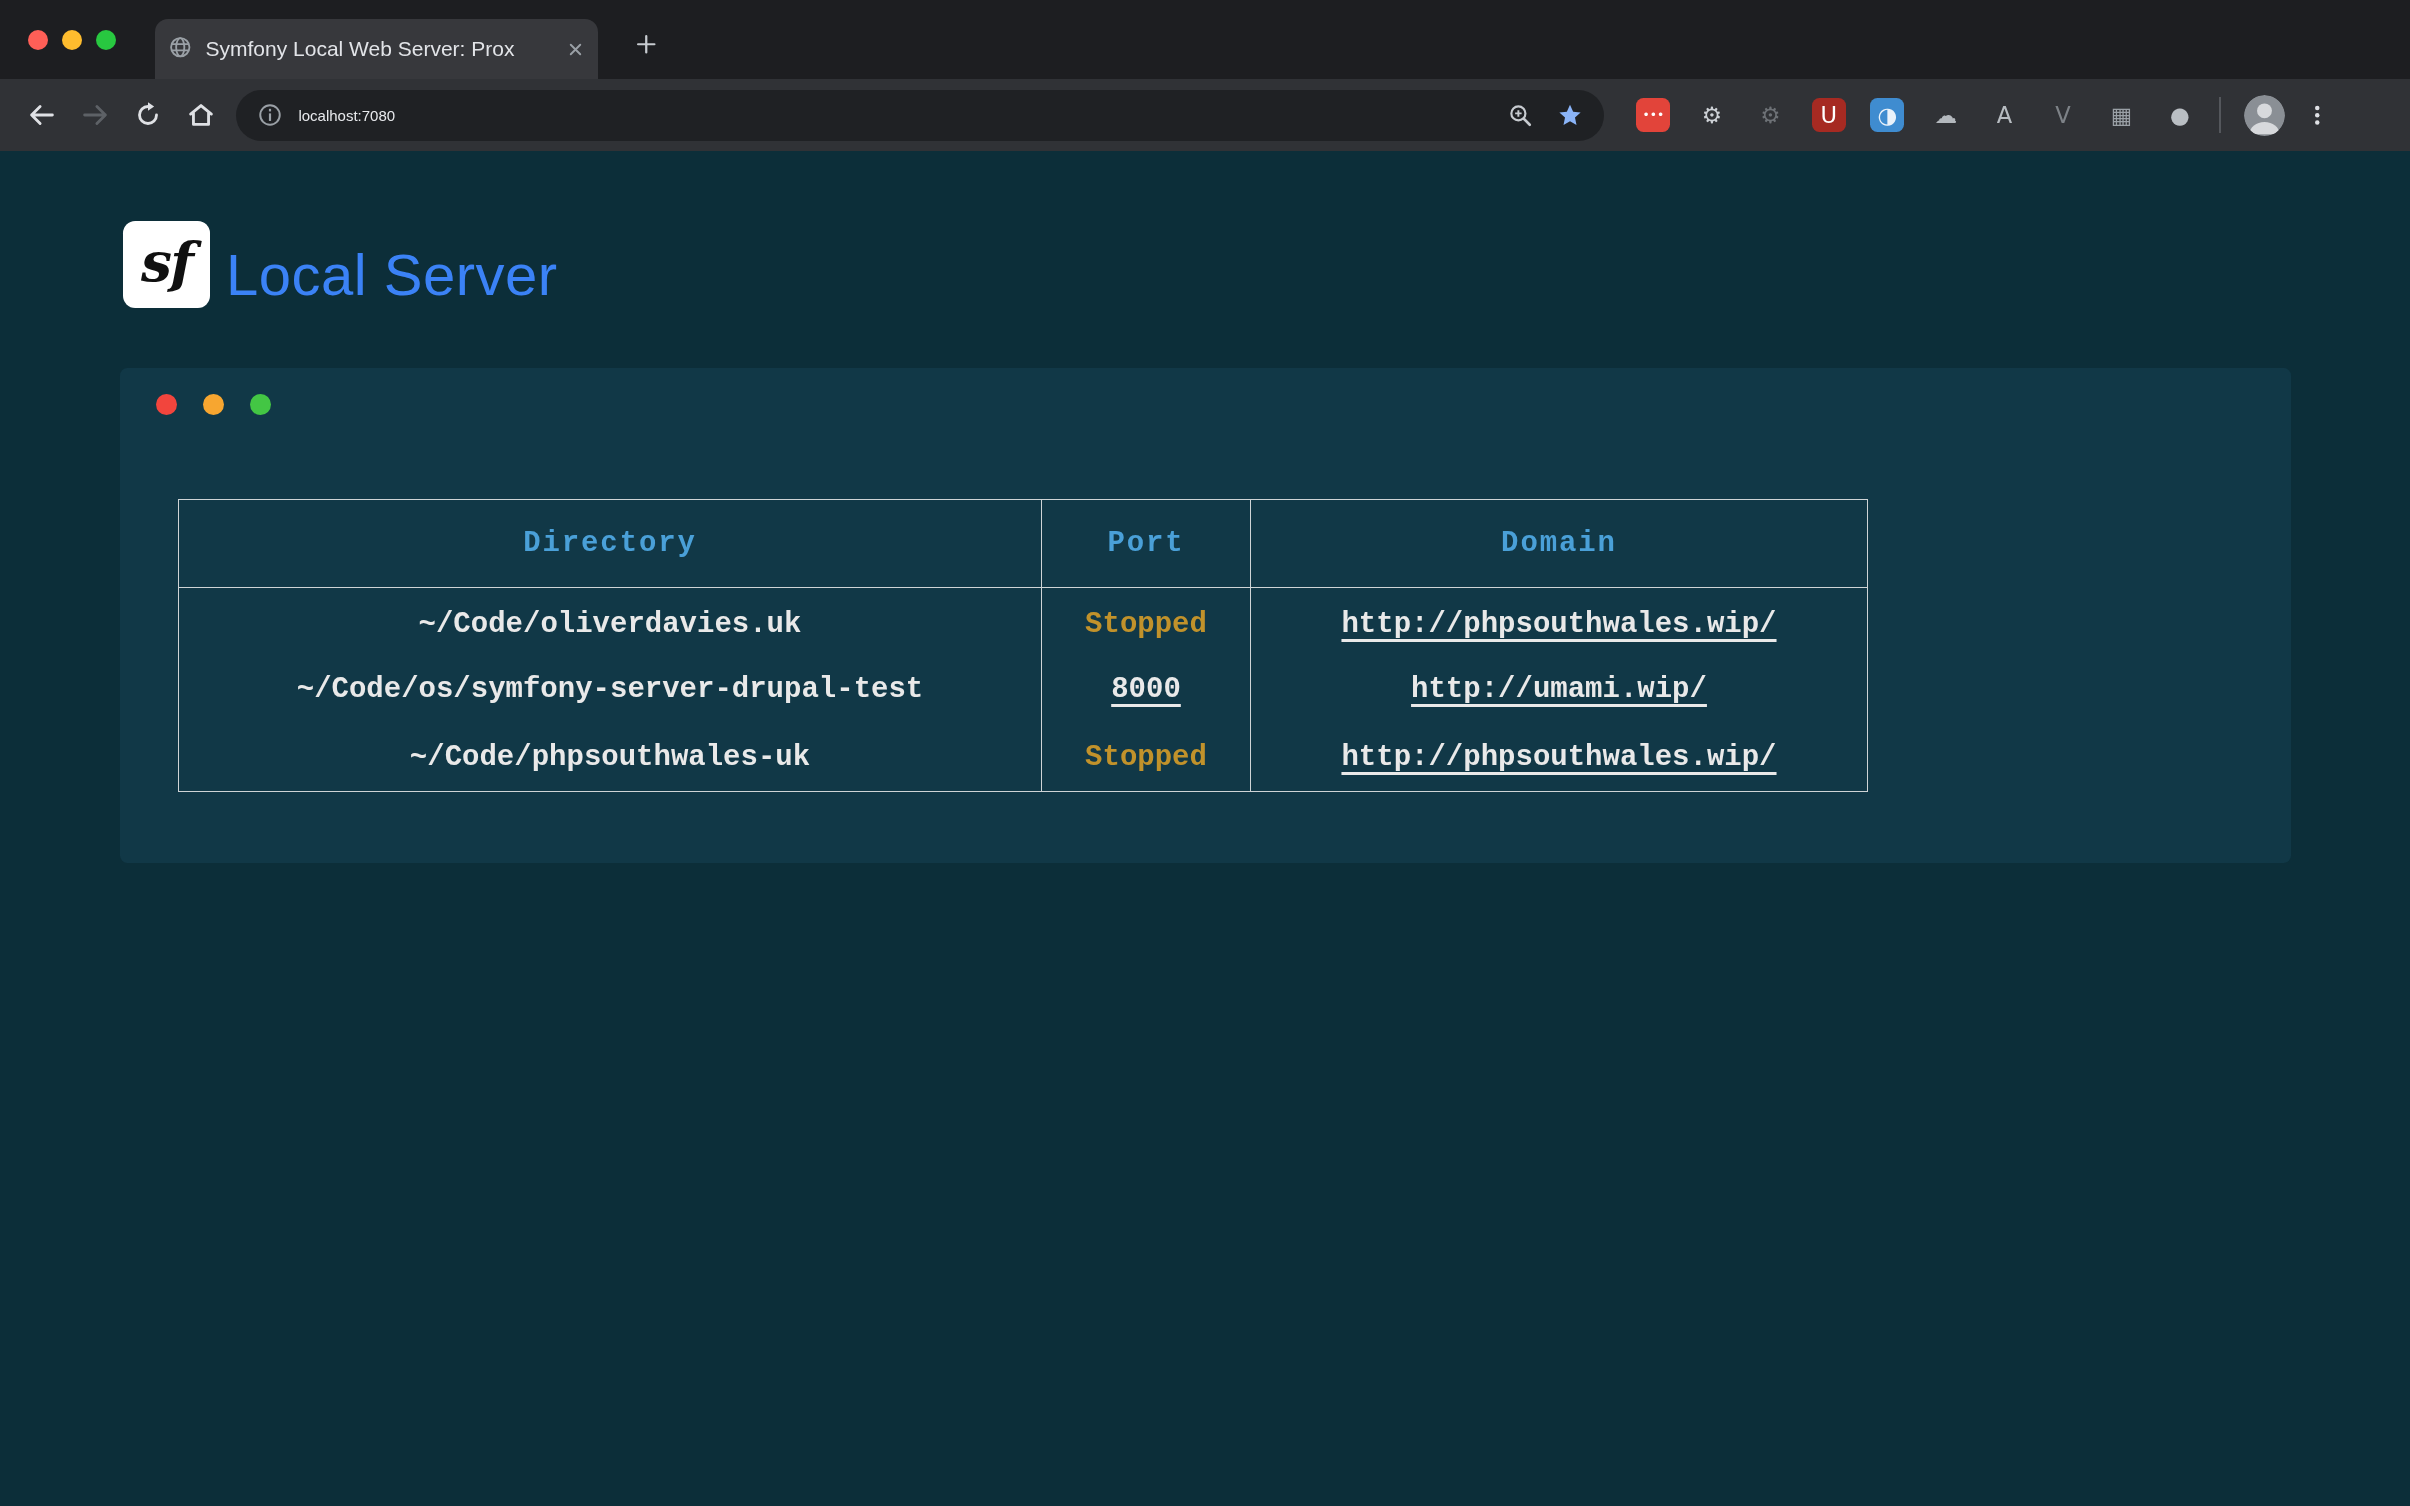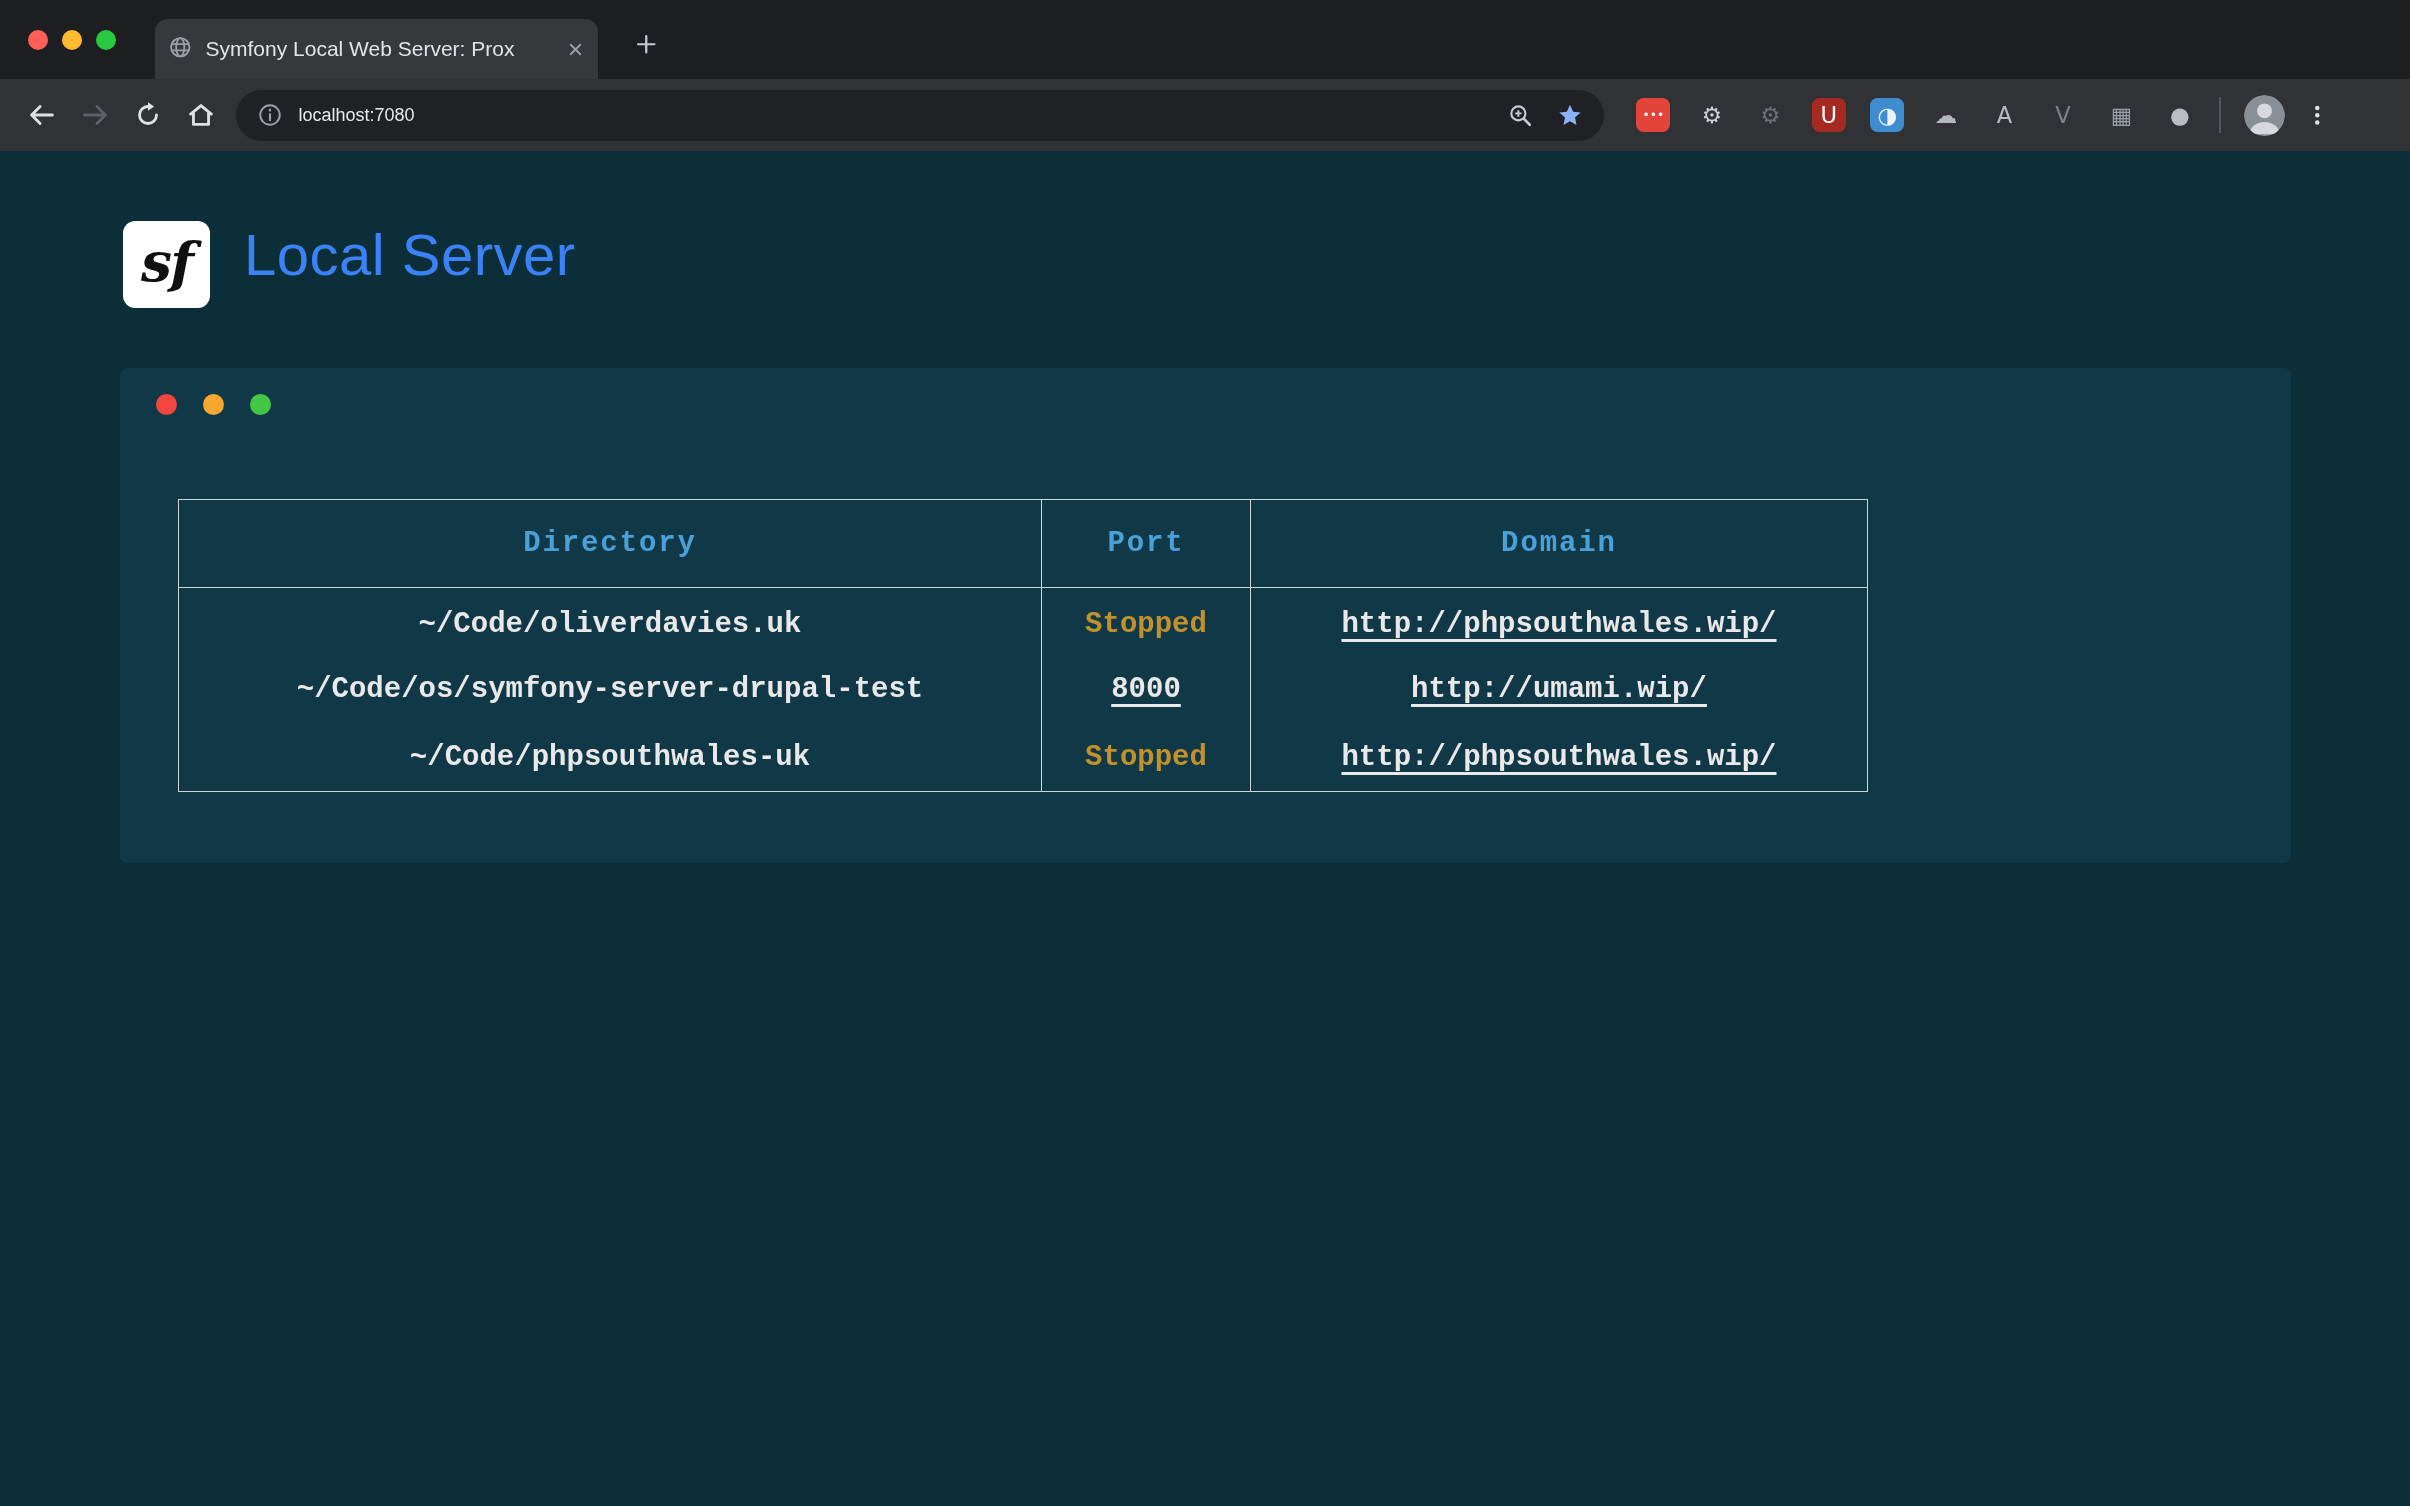--- a/index.html
+++ b/index.html
@@ -35,40 +35,40 @@
   .toolbar {
     height: 72px; background: #303236;
     display: flex; align-items: center; padding: 0 15px;
   }
   .nav-btn { width: 53px; height: 53px; display:flex; align-items:center; justify-content:center; border-radius: 50%; flex: 0 0 auto; }
 
   .omnibox {
     margin-left: 9.4px; width: 1368px; height: 51px; background: #1f2124;
     border-radius: 25.4px; display: flex; align-items: center; padding: 0 21px; flex: 0 0 auto;
   }
-  .url { color: #e8eaed; font-size: 18px; margin-left: 15px; white-space: nowrap; }
+  .url { color: #e8eaed; font-size: 15px; margin-left: 15px; white-space: nowrap; }
   .omni-spacer { flex: 1; }
   .omni-icon { display:flex; align-items:center; justify-content:center; }
   .star-btn { margin-left: 24.5px; }
 
   .extensions { display: flex; align-items: center; gap: 24.5px; margin-left: 32px; }
   .ext {
     width: 34px; height: 34px; border-radius: 7.5px;
     display: flex; align-items: center; justify-content: center;
     font-size: 22.6px; line-height: 1; font-family: "DejaVu Sans", sans-serif;
     flex: 0 0 auto; cursor: default;
   }
 
   .toolbar-sep { width: 1.9px; height: 36px; background: #54575c; margin: 0 22.6px; flex: 0 0 auto; }
   .avatar { width: 41px; height: 41px; border-radius: 50%; overflow: hidden; flex: 0 0 auto; }
   .kebab-btn { width: 45px; height: 45px; display:flex; align-items:center; justify-content:center; margin-left: 9.4px; flex: 0 0 auto; }
 
   
   .page { padding-top: 70px; }
-  .site-header { display: flex; align-items: flex-start; gap: 34px; margin-left: 123px; }
+  .site-header { display: flex; align-items: flex-end; gap: 16px; margin-left: 123px; }
   .sf-logo {
     width: 87px; height: 87px; background: #ffffff; border-radius: 12.2px;
     display: flex; align-items: center; justify-content: center;
   }
   .sf-logo span {
     font-family: "DejaVu Serif", serif; font-style: italic; font-weight: 700;
     font-size: 55px; color: #101010; letter-spacing: -1.9px; padding-bottom: 5.6px;
   }
   .site-title { font-size: 58px; color: #3b82f6; font-weight: 400; letter-spacing: 0.5px; }
 

